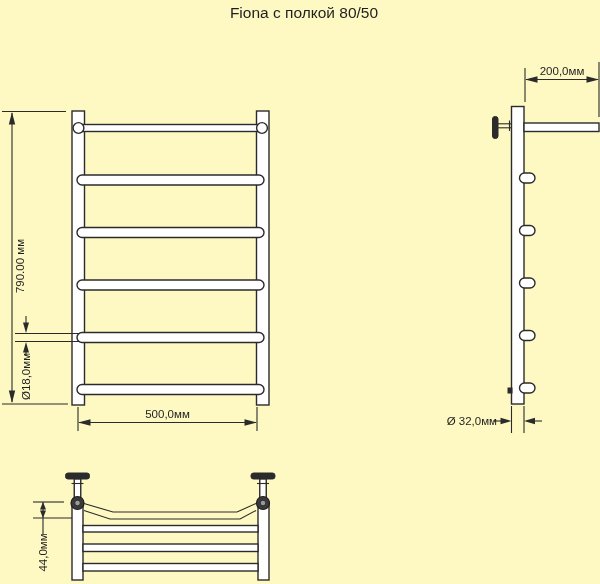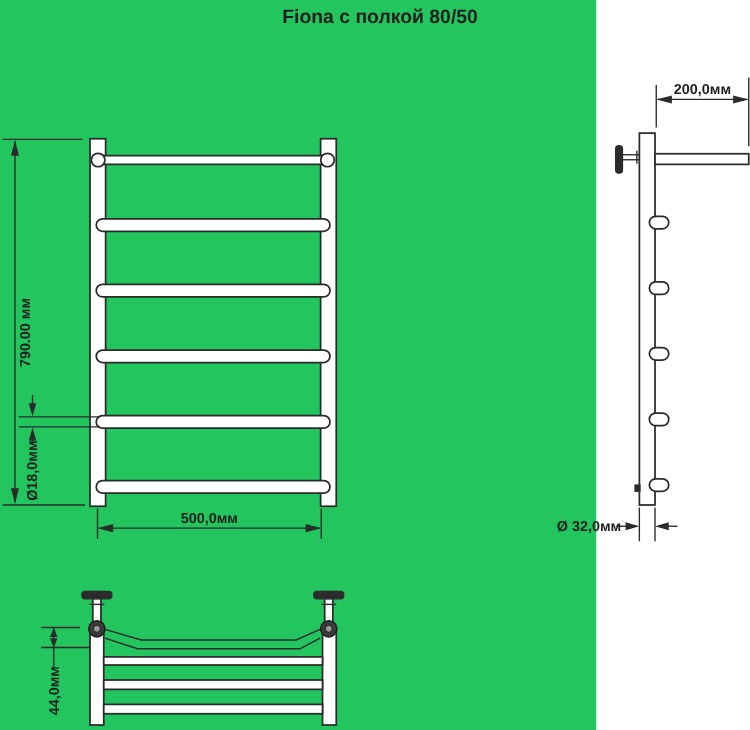--- a/index.html
+++ b/index.html
@@ -6,24 +6,23 @@
     margin: 0;
     padding: 0;
     background: #ffffff;
     width: 600px;
     height: 584px;
     overflow: hidden;
     font-family: "Liberation Sans", sans-serif;
   }
   .canvas {
     position: relative;
-    width: 477px;
+    width: 600px;
     height: 584px;
-    background: #22c55e;
-    font-weight: bold;
+    background: #fef9c3;
   }
   svg { display: block; }
   .outline   { fill: #ffffff; stroke: #2b2b2b; stroke-width: 1.4; }
   .darkfill  { fill: #2b2b2b; stroke: #2b2b2b; stroke-width: 1; }
   .dimline   { fill: none; stroke: #2b2b2b; stroke-width: 1.1; }
   .arrow     { fill: #2b2b2b; stroke: none; }
   .dimtext   { fill: #1f1f1f; font-size: 11.5px; font-family: "Liberation Sans", sans-serif; }
   .titletext { fill: #1f1f1f; font-size: 15.5px; font-family: "Liberation Sans", sans-serif; }
 </style>
 </head>

